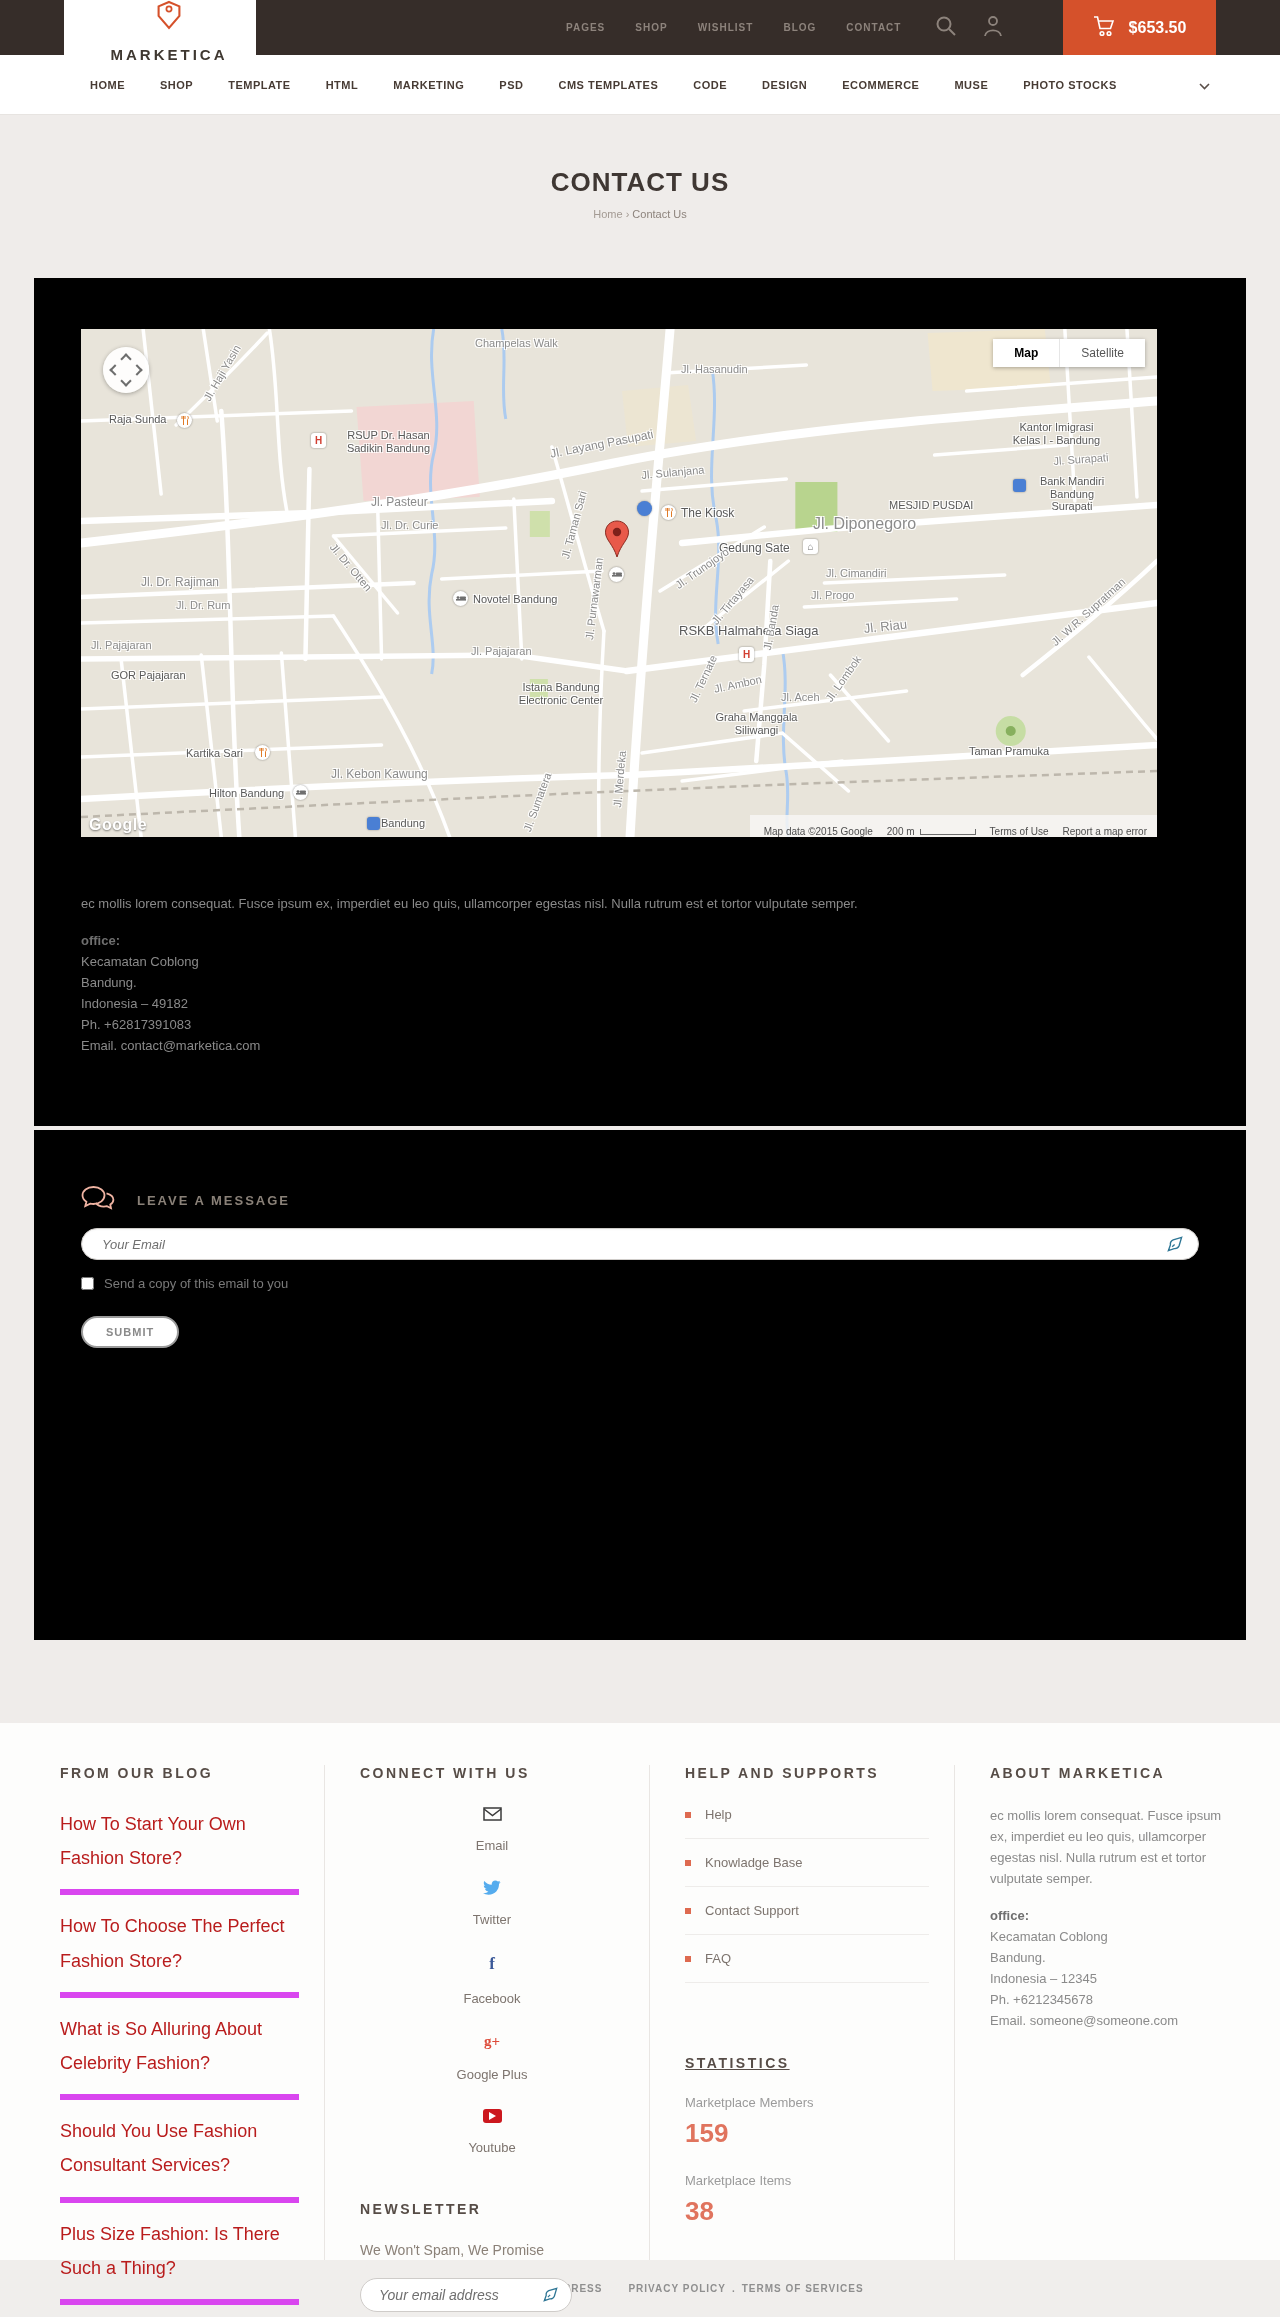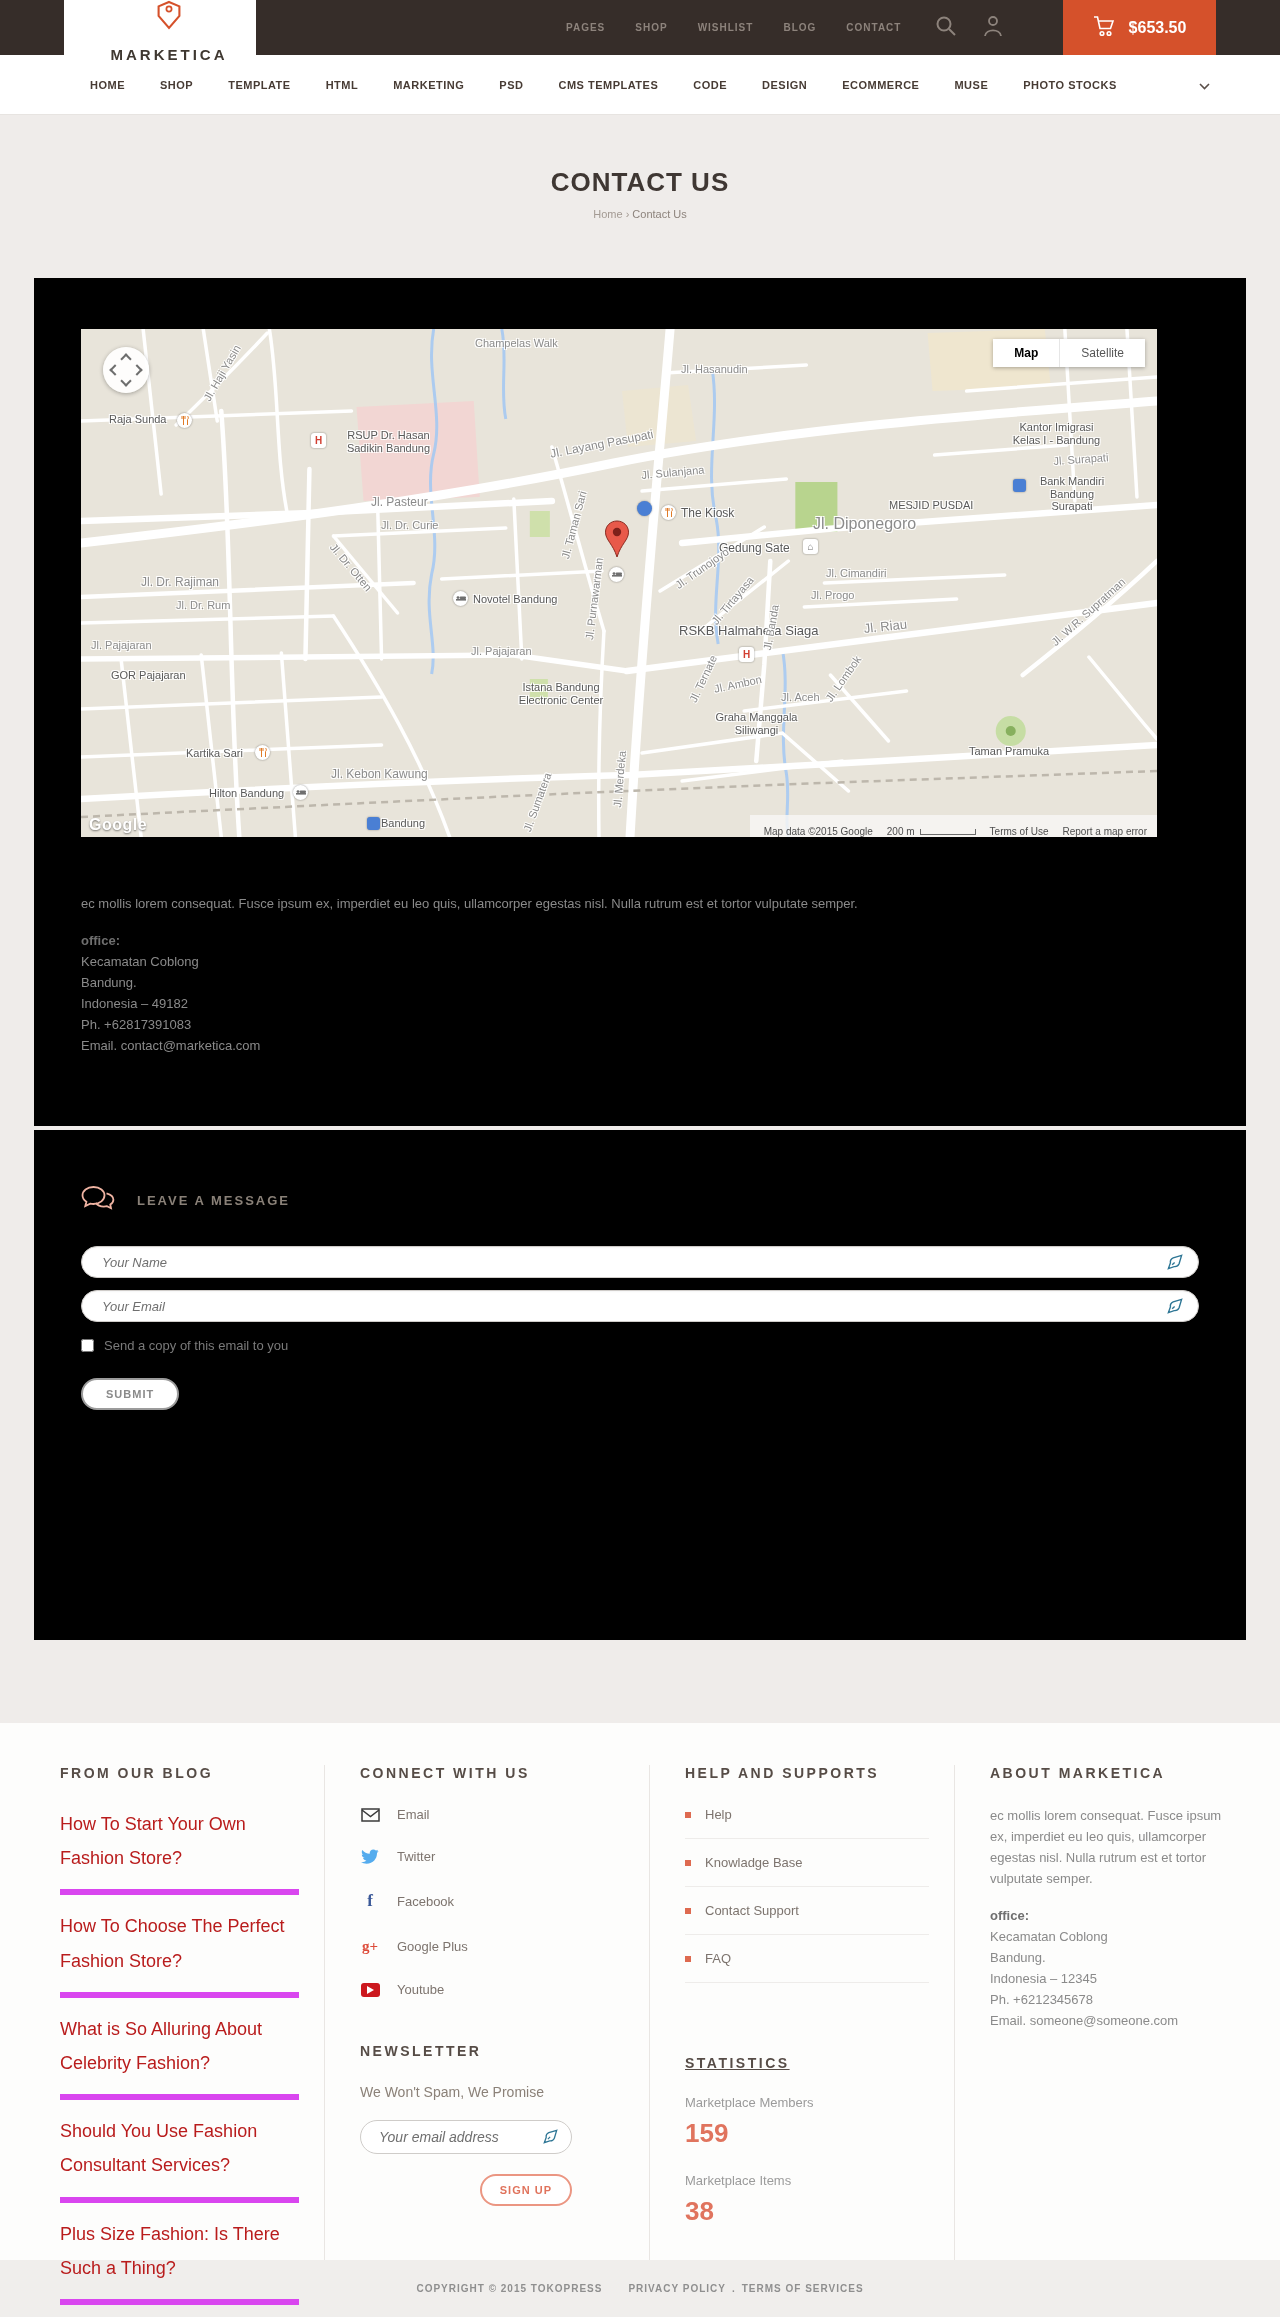--- a/index.html
+++ b/index.html
@@ -83,21 +83,21 @@
   .footer { height:537px; background:#fdfdfc; display:flex; padding:42px 30px 0; }
   .fcol { padding:0 25px 0 35px; }
   .fcol.c1 { width:295px; padding-left:30px; border-right:1px solid #e9e6e3; }
   .fcol.c2 { width:325px; border-right:1px solid #e9e6e3; }
   .fcol.c3 { width:305px; border-right:1px solid #e9e6e3; }
   .fcol.c4 { width:295px; }
   .fhead { font-size:14px; font-weight:bold; letter-spacing:2.5px; color:#564c46; }
   .blog-list { list-style:none; margin-top:12px; }
   .blog-list li { padding:14px 0; border-bottom:6px solid #d946ef; font-size:18px; line-height:1.9; color:#b91c1c; cursor:pointer; }
   .soc { list-style:none; margin-top:26px; }
-  .soc li { display:flex; align-items:center; gap:17px; margin-bottom:27px; font-size:13px; color:#7d746e; cursor:pointer; }
+  .soc li { display:flex; align-items:center; gap:17px; margin-bottom:27px; font-size:13px; color:#7d746e; cursor:pointer;flex-direction:column; }
   .soc .ic { width:20px; display:flex; justify-content:center; }
   .fb-f { color:#3b5998; font-size:17px; font-weight:bold; font-family:"Liberation Serif",serif; }
   .gp { color:#dd4b39; font-size:15px; font-weight:bold; font-family:"Liberation Serif",serif; }
   .yt { width:19px; height:14px; background:#cc181e; border-radius:3px; display:flex; align-items:center; justify-content:center; }
   .nl-head { margin-top:46px; }
   .nl-tag { margin-top:25px; font-size:14px; color:#8b8178; }
   .nl-field { position:relative; width:212px; margin-top:20px; }
   .nl-input { width:100%; height:34px; border:1px solid #cfccc9; border-radius:17px; padding:0 36px 0 18px;
               font-size:14px; font-style:italic; color:#555; outline:none; font-family:"Liberation Sans",sans-serif; }
   .nl-input::placeholder { color:#6f6f6f; font-style:italic; }
@@ -408,27 +408,20 @@
   <div class="lm-head">
     <span>
       <svg width="34" height="27" viewBox="0 0 34 27" fill="none" stroke="#f0b4a3" stroke-width="1.8">
         <path d="M12.5 2 C6 2 1.5 5.8 1.5 10.3 C1.5 13 3 15.3 5.4 16.8 L4.3 21 L9.2 18.6 C10.3 18.9 11.4 19 12.5 19 C19 19 23.5 15 23.5 10.3 C23.5 5.8 19 2 12.5 2 Z"></path>
         <path d="M25.5 8.3 C29.5 9.3 32.4 11.9 32.4 14.8 C32.4 16.7 31.2 18.4 29.3 19.6 L30 23.2 L26 21.2 C25 21.5 23.9 21.6 22.8 21.6 C19.3 21.6 16.3 20.2 14.8 18.1"></path>
       </svg>
     </span>
     <span class="lm-title">LEAVE A MESSAGE</span>
   </div>
 
-  <div class="field first">
-    <input class="pill" type="text" placeholder="Your Name" style="">
-    <span class="pen"><svg width="16" height="16" viewBox="0 0 16 16" fill="none" stroke="#2e7695" stroke-width="1.4">
-          <path d="M14.6 1.4 L6.2 3.9 C4.2 4.8 3.1 6.8 3.4 8.9 L1.4 14.6 L7.1 12.6 C9.2 12.9 11.2 11.8 12.1 9.8 L14.6 1.4 Z"></path>
-          <path d="M5.2 10.8 L7.6 8.4"></path>
-        </svg></span>
-  </div>
   <div class="field">
     <input class="pill" type="text" placeholder="Your Email" style="">
     <span class="pen"><svg width="16" height="16" viewBox="0 0 16 16" fill="none" stroke="#2e7695" stroke-width="1.4">
           <path d="M14.6 1.4 L6.2 3.9 C4.2 4.8 3.1 6.8 3.4 8.9 L1.4 14.6 L7.1 12.6 C9.2 12.9 11.2 11.8 12.1 9.8 L14.6 1.4 Z"></path>
           <path d="M5.2 10.8 L7.6 8.4"></path>
         </svg></span>
   </div>
 
   <label class="cbrow">
     <input type="checkbox" style="">

